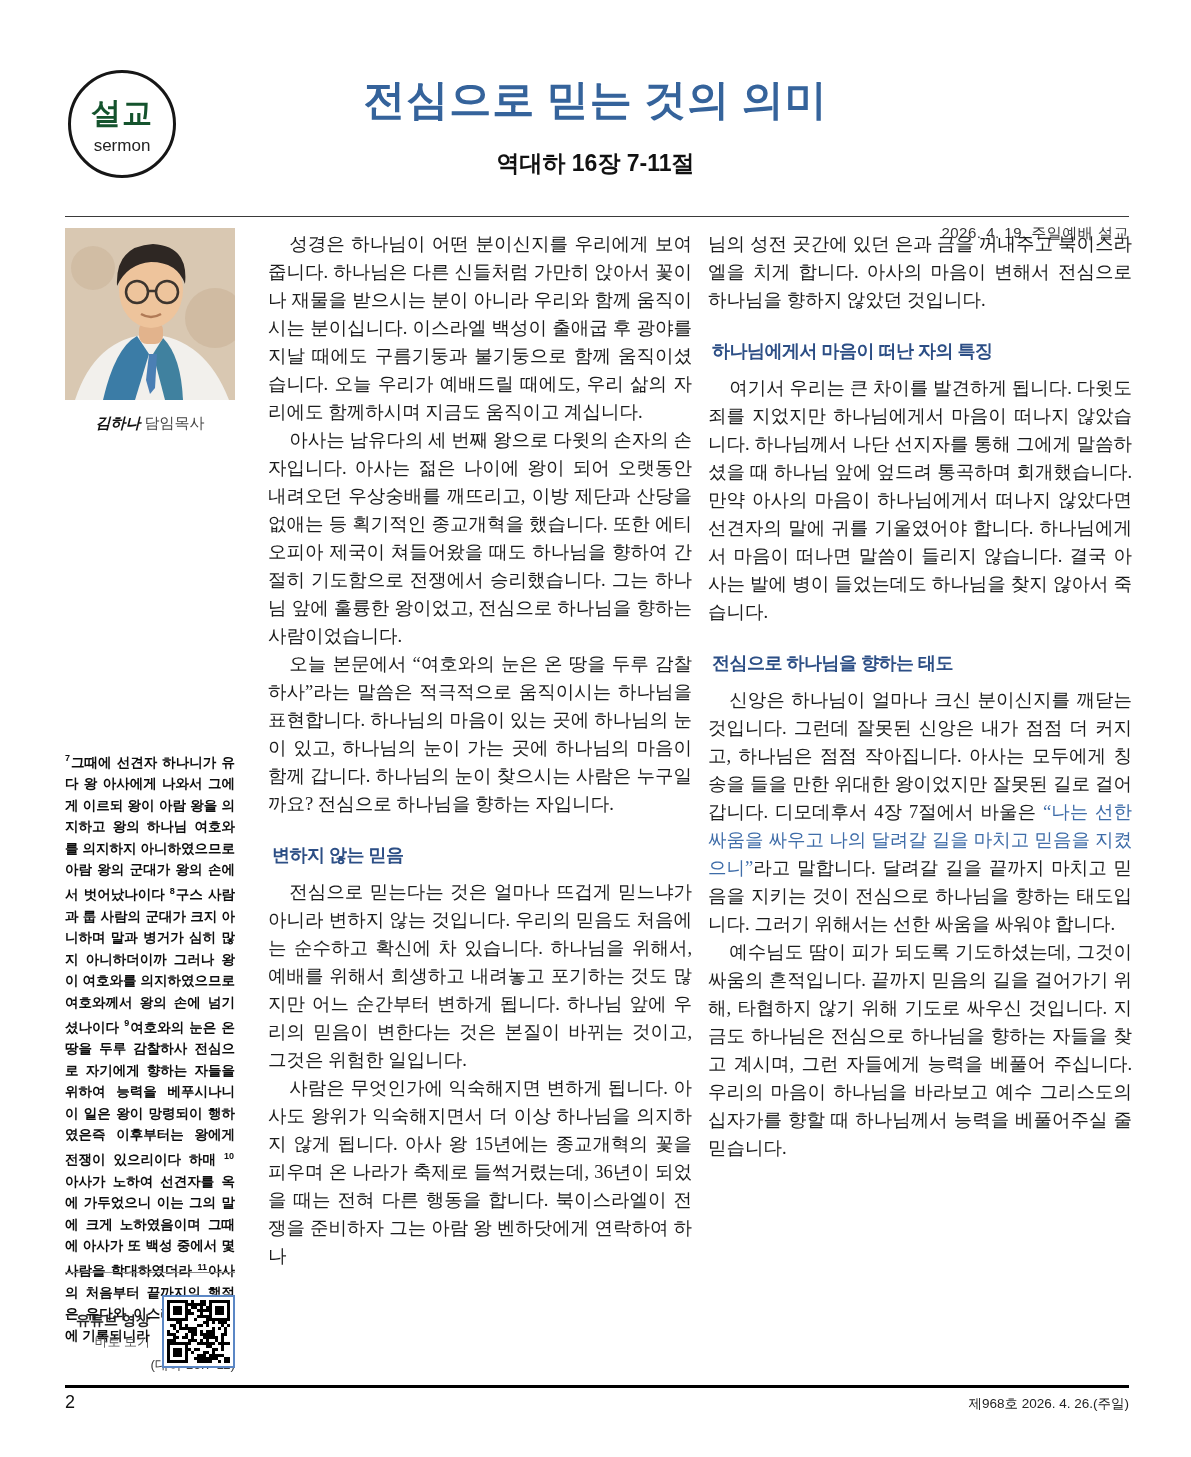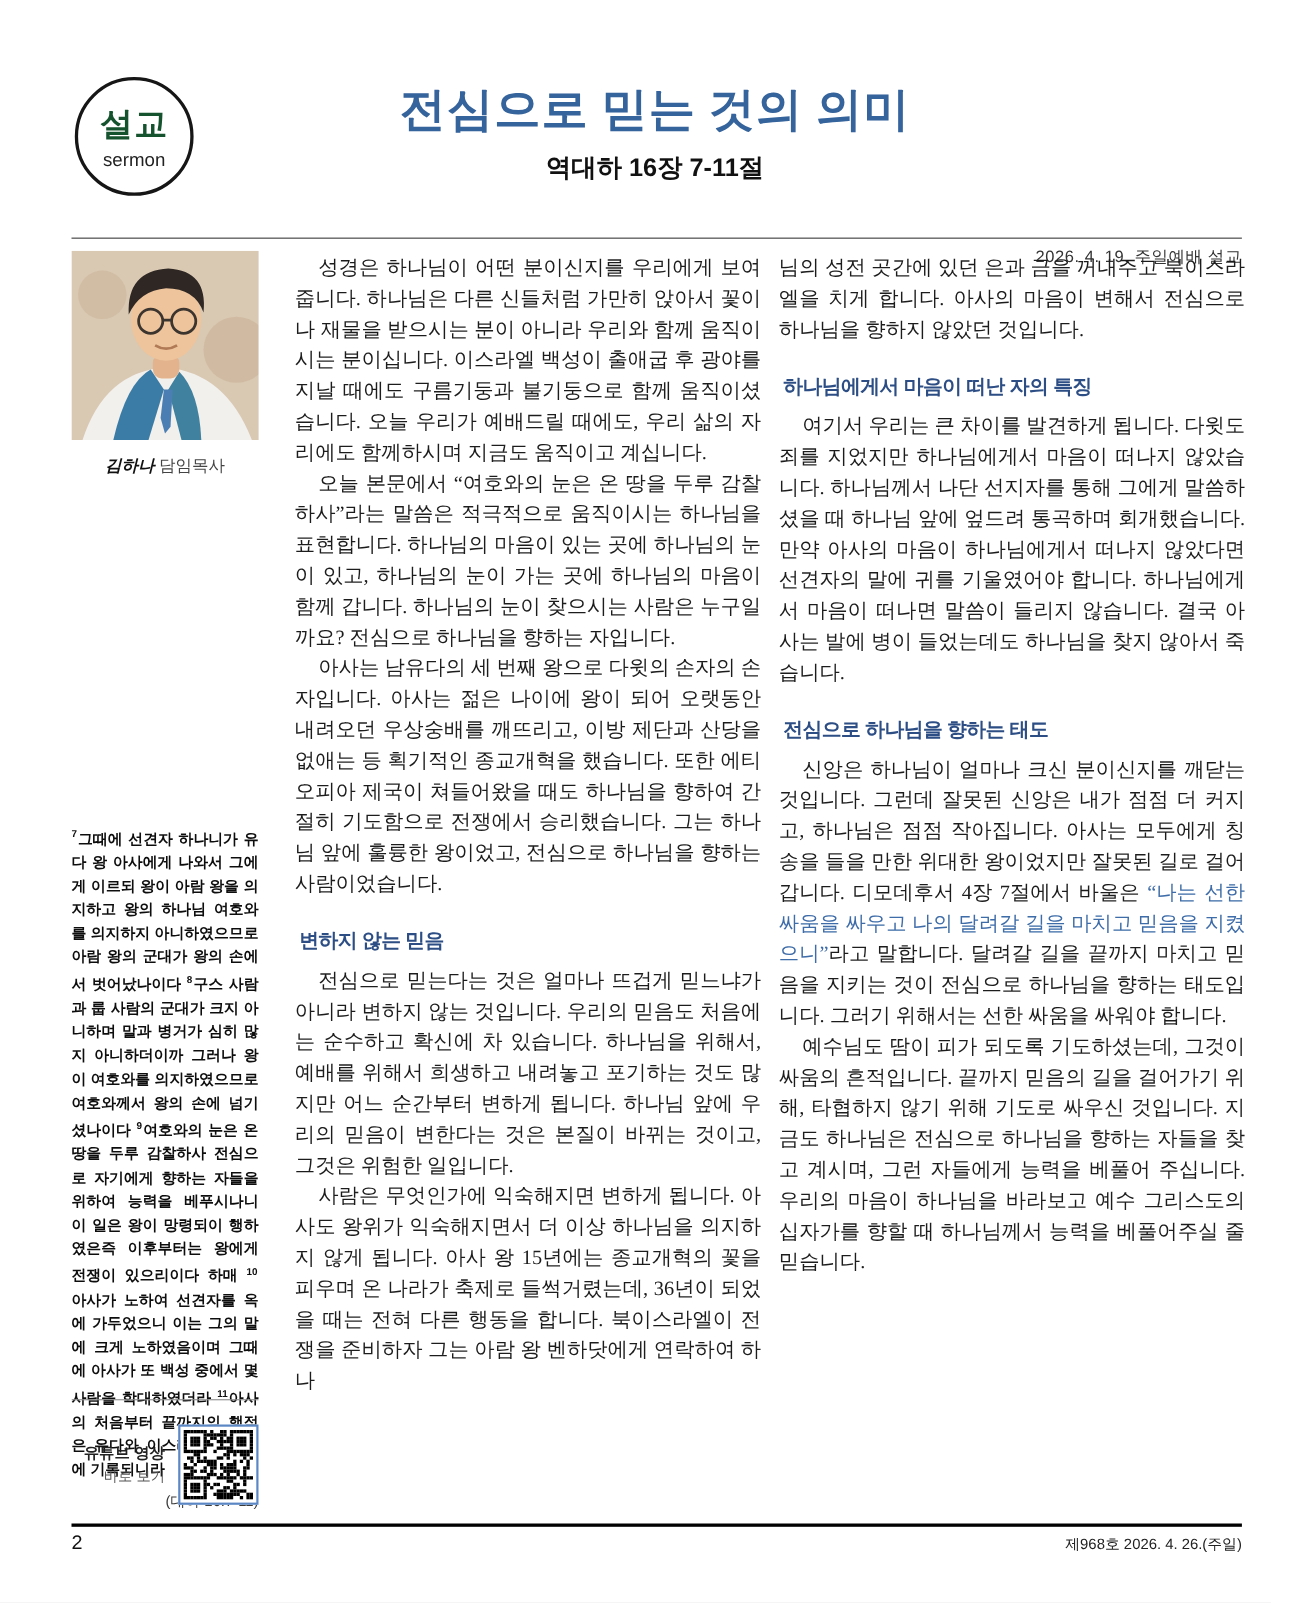--- a/index.html
+++ b/index.html
@@ -17,21 +17,21 @@
     background:#fff;
   }
   .badge .k { font-family:"Liberation Sans", sans-serif; font-weight:bold; font-size:30px; color:#14532d; letter-spacing:1px;}
   .badge .e { font-family:"Liberation Sans", sans-serif; font-size:17px; color:#222; margin-top:2px;}
   .title {
     position:absolute; left:0; right:0; top:72px; text-align:center;
     font-size:42px; font-weight:bold; letter-spacing:1px; color:#35639b;
     font-family:"Liberation Serif", serif;
   }
   .subtitle {
-    position:absolute; left:0; right:0; top:137px; text-align:center;
+    position:absolute; left:0; right:0; top:148px; text-align:center;
     font-family:"Liberation Sans", sans-serif; font-weight:bold; font-size:23px; color:#111;
   }
   .date-line {
     position:absolute; right:62px; top:188px; font-family:"Liberation Sans", sans-serif;
     font-size:15px; color:#333; letter-spacing:0.5px;margin-top:36px;
   }
   .head-rule { position:absolute; left:65px; right:62px; top:216px; border-top:1.5px solid #3a3a3a; }
 
   
   .content { position:absolute; left:65px; right:59px; top:228px; bottom:76px; display:flex; overflow:hidden; }
@@ -590,22 +590,22 @@
               <i class="b"></i>
               <i class="b"></i>
             </div>
         </div>
       </div>
     </aside>
 
     <div class="cols">
       <div class="col">
           <p class="body-p"><span>성경은 하나님이 어떤 분이신지를 우리에게 보여줍니다. 하나님은 다른 신들처럼 가만히 앉아서 꽃이나 재물을 받으시는 분이 아니라 우리와 함께 움직이시는 분이십니다. 이스라엘 백성이 출애굽 후 광야를 지날 때에도 구름기둥과 불기둥으로 함께 움직이셨습니다. 오늘 우리가 예배드릴 때에도, 우리 삶의 자리에도 함께하시며 지금도 움직이고 계십니다.</span></p>
+          <p class="body-p"><span>아사는 남유다의 세 번째 왕으로 다윗의 손자의 손자입니다. 아사는 젊은 나이에 왕이 되어 오랫동안 내려오던 우상숭배를 깨뜨리고, 이방 제단과 산당을 없애는 등 획기적인 종교개혁을 했습니다. 또한 에티오피아 제국이 쳐들어왔을 때도 하나님을 향하여 간절히 기도함으로 전쟁에서 승리했습니다. 그는 하나님 앞에 훌륭한 왕이었고, 전심으로 하나님을 향하는 사람이었습니다.</span></p>
           <p class="body-p"><span>오늘 본문에서 “여호와의 눈은 온 땅을 두루 감찰하사”라는 말씀은 적극적으로 움직이시는 하나님을 표현합니다. 하나님의 마음이 있는 곳에 하나님의 눈이 있고, 하나님의 눈이 가는 곳에 하나님의 마음이 함께 갑니다. 하나님의 눈이 찾으시는 사람은 누구일까요? 전심으로 하나님을 향하는 자입니다.</span></p>
-          <p class="body-p"><span>아사는 남유다의 세 번째 왕으로 다윗의 손자의 손자입니다. 아사는 젊은 나이에 왕이 되어 오랫동안 내려오던 우상숭배를 깨뜨리고, 이방 제단과 산당을 없애는 등 획기적인 종교개혁을 했습니다. 또한 에티오피아 제국이 쳐들어왔을 때도 하나님을 향하여 간절히 기도함으로 전쟁에서 승리했습니다. 그는 하나님 앞에 훌륭한 왕이었고, 전심으로 하나님을 향하는 사람이었습니다.</span></p>
           <h3 class="sec-h">변하지 않는 믿음</h3>
           <p class="body-p"><span>전심으로 믿는다는 것은 얼마나 뜨겁게 믿느냐가 아니라 변하지 않는 것입니다. 우리의 믿음도 처음에는 순수하고 확신에 차 있습니다. 하나님을 위해서, 예배를 위해서 희생하고 내려놓고 포기하는 것도 많지만 어느 순간부터 변하게 됩니다. 하나님 앞에 우리의 믿음이 변한다는 것은 본질이 바뀌는 것이고, 그것은 위험한 일입니다.</span></p>
           <p class="body-p"><span>사람은 무엇인가에 익숙해지면 변하게 됩니다. 아사도 왕위가 익숙해지면서 더 이상 하나님을 의지하지 않게 됩니다. 아사 왕 15년에는 종교개혁의 꽃을 피우며 온 나라가 축제로 들썩거렸는데, 36년이 되었을 때는 전혀 다른 행동을 합니다. 북이스라엘이 전쟁을 준비하자 그는 아람 왕 벤하닷에게 연락하여 하나</span></p>
         </div>
       <div class="col">
           <p class="body-p no-indent"><span>님의 성전 곳간에 있던 은과 금을 꺼내주고 북이스라엘을 치게 합니다. 아사의 마음이 변해서 전심으로 하나님을 향하지 않았던 것입니다.</span></p>
           <h3 class="sec-h">하나님에게서 마음이 떠난 자의 특징</h3>
           <p class="body-p"><span>여기서 우리는 큰 차이를 발견하게 됩니다. 다윗도 죄를 지었지만 하나님에게서 마음이 떠나지 않았습니다. 하나님께서 나단 선지자를 통해 그에게 말씀하셨을 때 하나님 앞에 엎드려 통곡하며 회개했습니다. 만약 아사의 마음이 하나님에게서 떠나지 않았다면 선견자의 말에 귀를 기울였어야 합니다. 하나님에게서 마음이 떠나면 말씀이 들리지 않습니다. 결국 아사는 발에 병이 들었는데도 하나님을 찾지 않아서 죽습니다.</span></p>
           <h3 class="sec-h">전심으로 하나님을 향하는 태도</h3>
           <p class="body-p"><span>신앙은 하나님이 얼마나 크신 분이신지를 깨닫는 것입니다. 그런데 잘못된 신앙은 내가 점점 더 커지고, 하나님은 점점 작아집니다. 아사는 모두에게 칭송을 들을 만한 위대한 왕이었지만 잘못된 길로 걸어갑니다. 디모데후서 4장 7절에서 바울은 </span><span class="quote">“나는 선한 싸움을 싸우고 나의 달려갈 길을 마치고 믿음을 지켰으니”</span><span>라고 말합니다. 달려갈 길을 끝까지 마치고 믿음을 지키는 것이 전심으로 하나님을 향하는 태도입니다. 그러기 위해서는 선한 싸움을 싸워야 합니다.</span></p>

